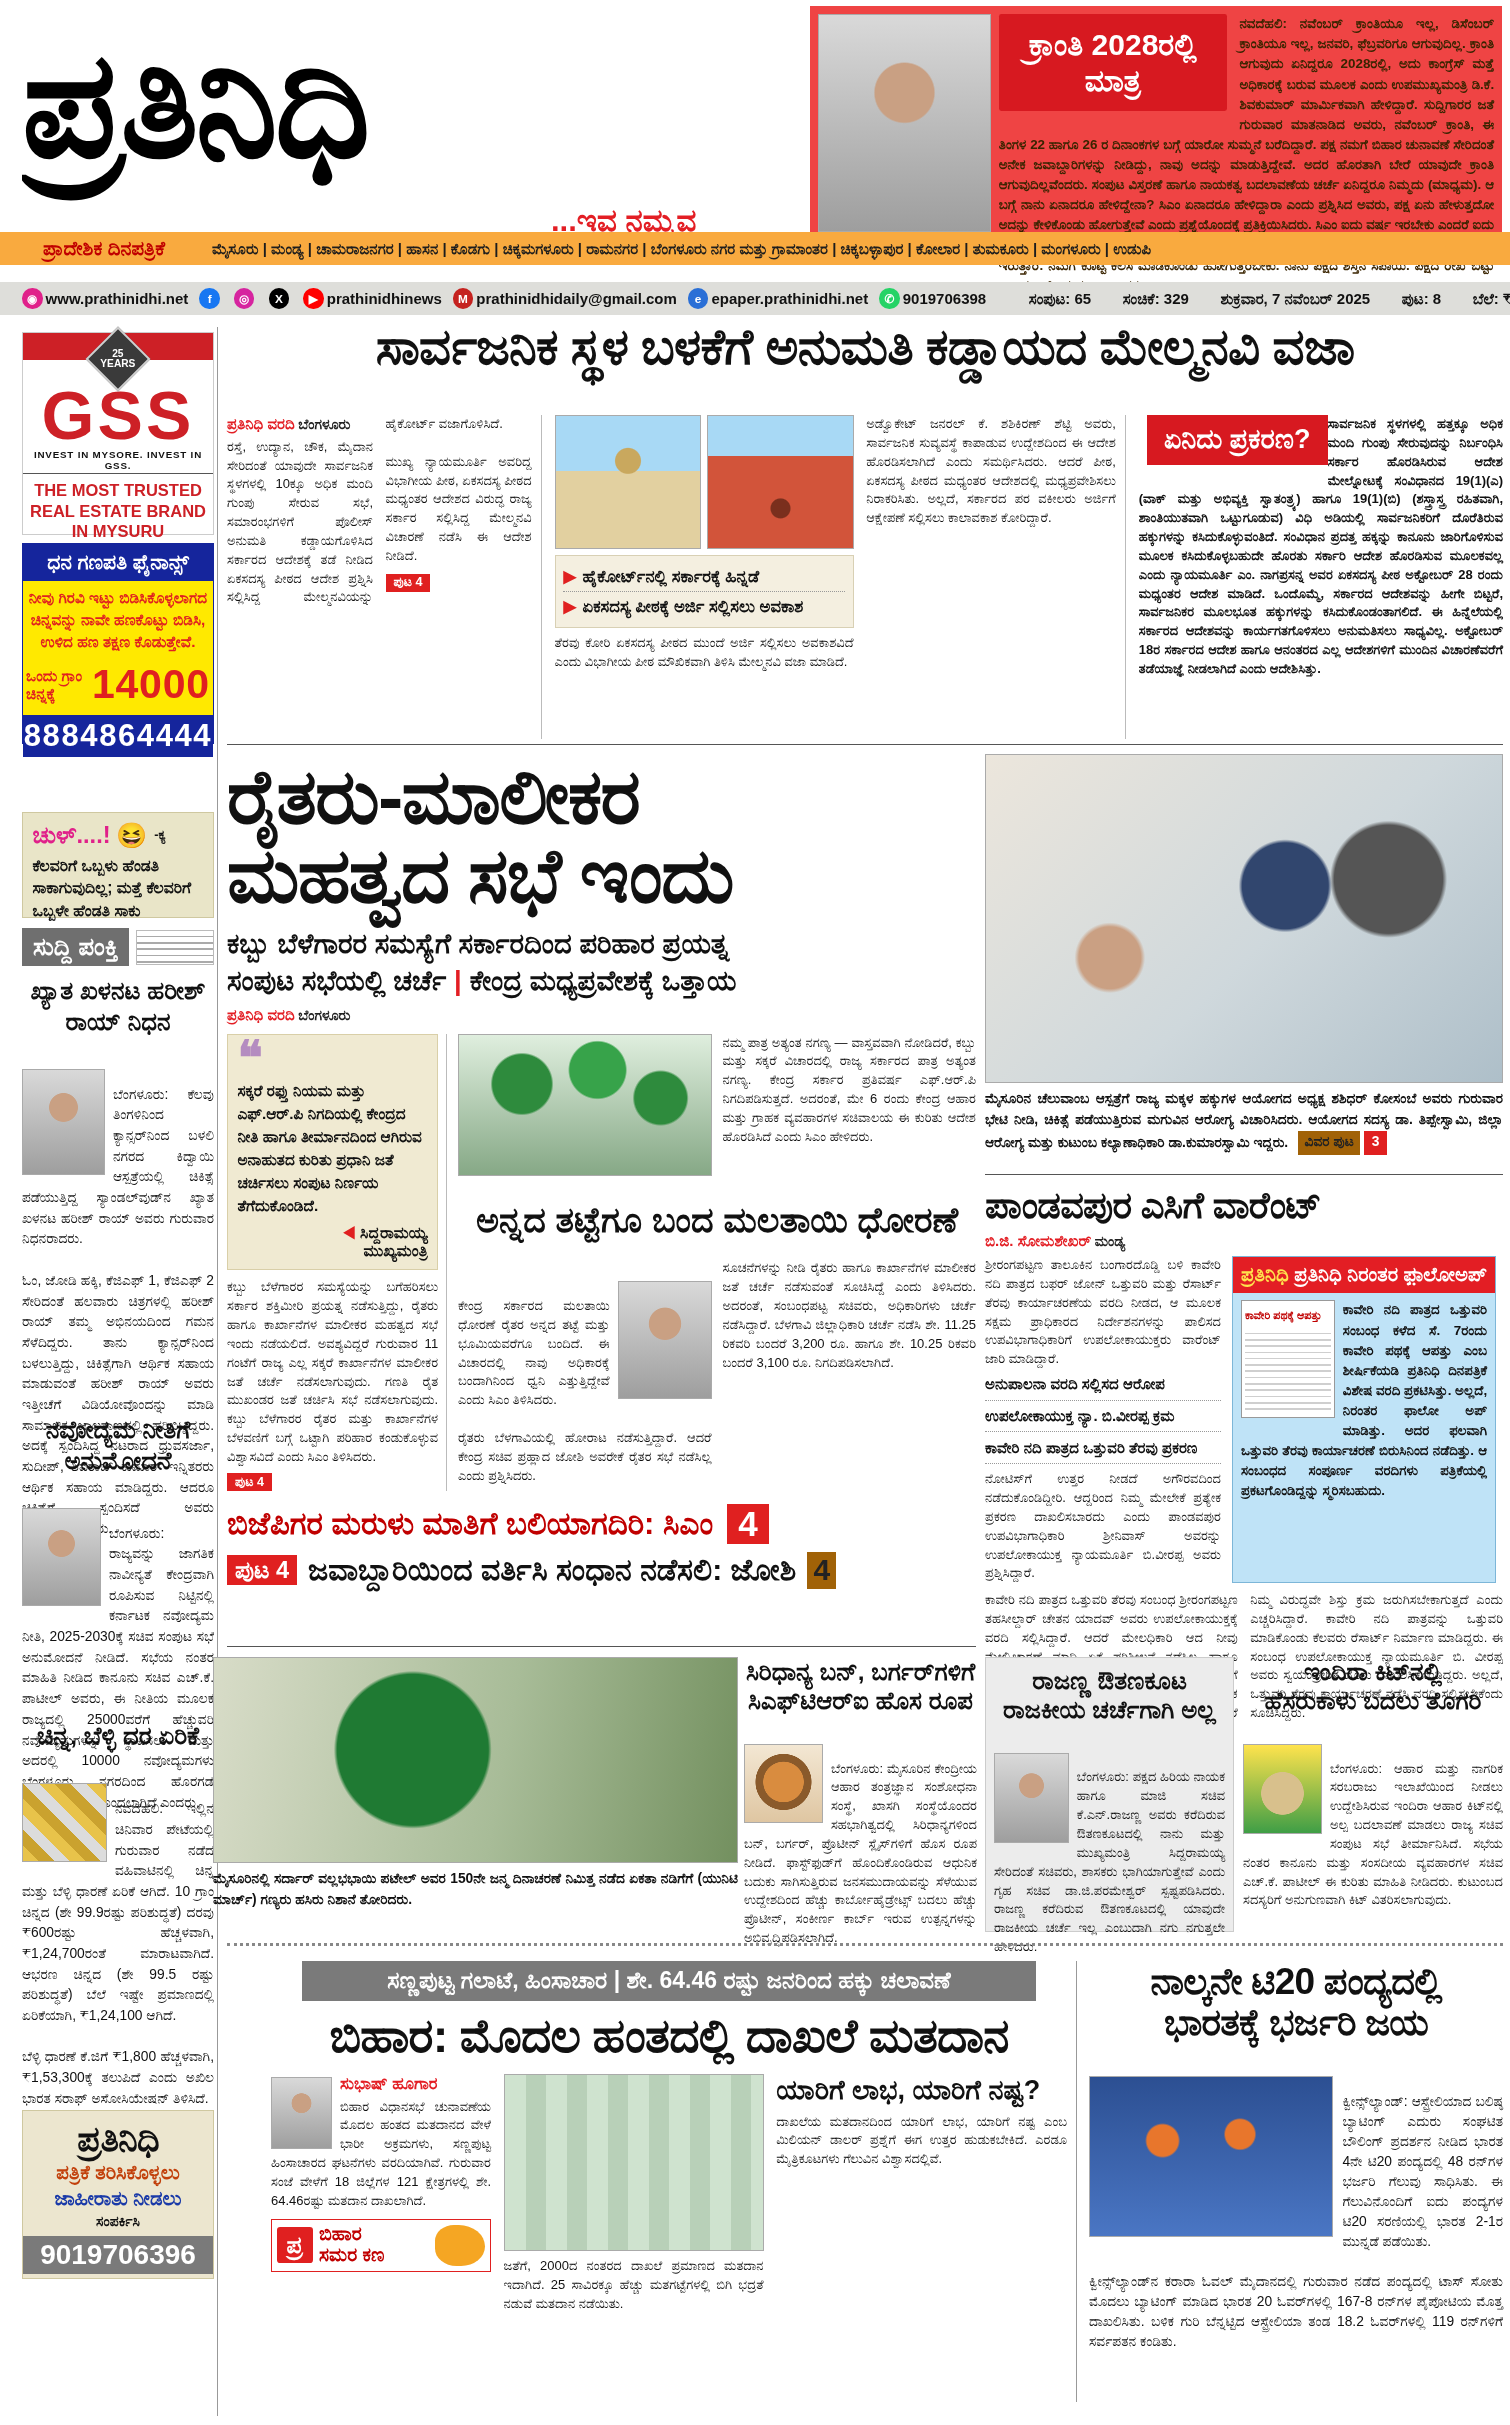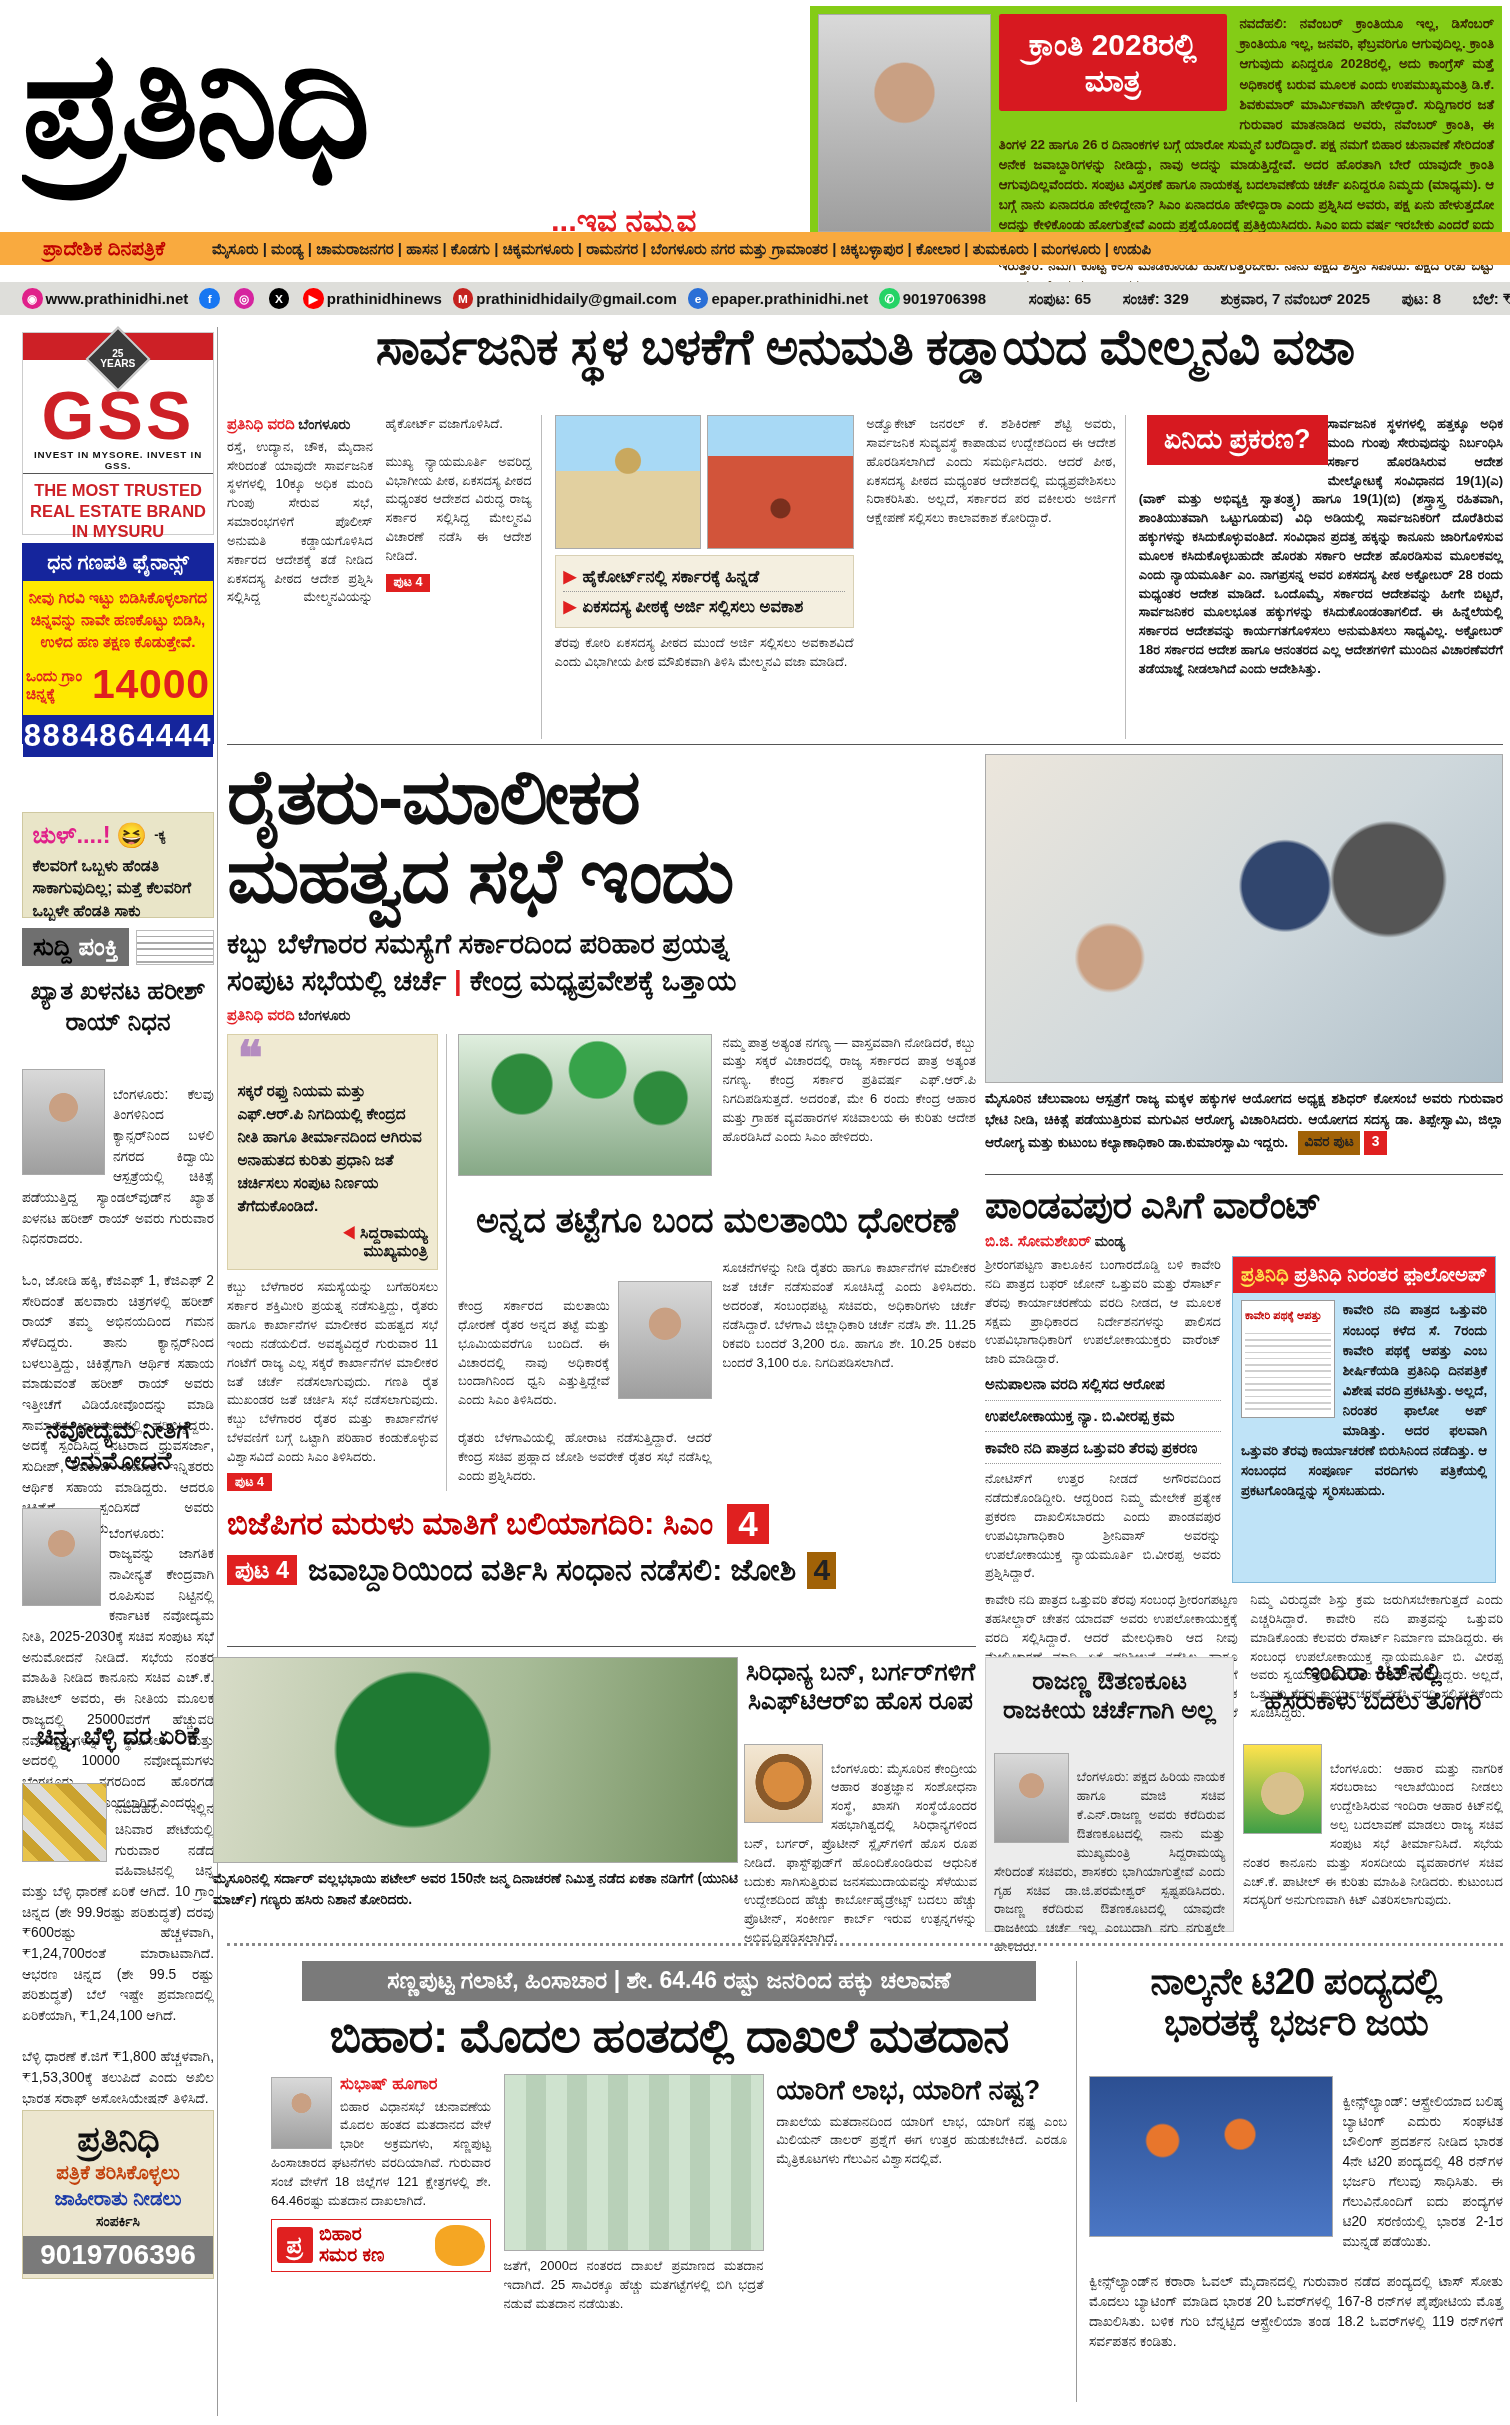--- a/index.html
+++ b/index.html
@@ -6,21 +6,21 @@
   html,body { background:#e9e9e9; }
   body { font-family: "Liberation Sans", sans-serif; color:#111; }
   #page { position:relative; width:1511px; height:2426px; background:#fff; margin:0 auto; overflow:hidden; }
 
   .abs { position:absolute; }
   .jtext { text-align:justify; white-space:pre-line; }
 
   
   .logo { font-weight:900; font-size:148px; line-height:1.35; letter-spacing:-3.1px; color:#000; }
   .tagline { color:#e31e24; font-weight:800; font-size:31px; }
-  .kranti { background:#84cc16; border-radius:0; display:flex; padding:7.9px; gap:7.9px; }
+  .kranti { background:#ef4444; border-radius:0; display:flex; padding:7.9px; gap:7.9px; }
   .kranti-photo { width:173px; border:0.8px solid #c98a2a; flex:none; }
   .kranti-right { flex:1; font-size:13.4px; font-weight:700; color:#3a2400; line-height:1.5; text-align:justify; }
   .kranti-red { float:left; background:#d71920; color:#fff; width:228px; padding:12.6px 6.3px; margin:0 12.6px 7.9px 0;
                 text-align:center; font-size:30px; line-height:1.2; font-weight:900; border-radius:2.4px; }
   .city-strip { background:#f9aa3f; display:flex; align-items:center; }
   .edition { color:#c00000; font-weight:900; font-size:19.7px; margin:0 47px 0 43px; white-space:nowrap; }
   .cities { font-weight:700; font-size:15px; color:#1d1d1d; }
   .info-bar { background:#dededa; display:flex; align-items:center; font-size:15px; font-weight:700; padding:0 22px; gap:11px; }
   .ic { display:inline-flex; width:20.5px; height:20.5px; border-radius:50%; color:#fff; align-items:center; justify-content:center;
         font-size:11.8px; font-weight:900; margin-right:3.1px; flex:none; }
@@ -128,21 +128,21 @@
   .fin-rate .lbl { color:#e02020; font-weight:900; font-size:15px; width:79px; line-height:1.2; }
   .fin-rate .val { color:#e02020; font-weight:900; font-size:41px; letter-spacing:0.8px; }
   .fin-phone { background:#15259c; color:#fff; font-weight:900; font-size:31px; text-align:center; padding:3.1px 0; letter-spacing:1.6px; }
   .joke { background:#e9e5c8; border:0.8px solid #cfc8a0; padding:7.9px 9.4px; }
   .joke-title { font-weight:900; font-size:23.6px; }
   .joke-title .c1{color:#e0218a}
   .joke-sig { font-weight:700; font-size:12.6px; text-align:center; }
   .joke-body { font-weight:800; font-size:15.7px; line-height:1.45; margin-top:4.7px; }
   .pankti { display:flex; align-items:center; gap:6.3px; }
   .pankti-box { background:#6f6f6f; font-weight:900; font-size:24.4px; padding:4.7px 11px; white-space:nowrap; }
-  .pankti-box .y { color:#000000; } .pankti-box .w { color:#fff; }
+  .pankti-box .y { color:#ffffff; } .pankti-box .w { color:#fff; }
   .pankti-lines { flex:1; height:35px; background:repeating-linear-gradient(#fff 0 4.7px, #aaa 4.7px 6.3px); border:0.8px solid #bbb; }
   .side-headline { font-weight:900; font-size:24.4px; text-align:center; line-height:1.25; }
   .side-body { font-size:13.8px; line-height:1.5; text-align:justify; margin-top:6.3px; }
   .subscribe { background:#ece6cf; border:0.8px solid #cfc8a0; text-align:center; padding-top:7.9px; overflow:hidden; }
   .sub-brand { font-weight:900; font-size:35px; letter-spacing:-0.8px; }
   .sub-red { color:#c2410c; font-weight:900; font-size:19.7px; line-height:1.3; }
   .sub-blue { color:#1a3aa8; font-weight:900; font-size:19.7px; line-height:1.3; }
   .sub-contact { font-weight:800; font-size:14px; margin-top:1.6px; }
   .sub-phone { background:#7a7a7a; color:#fff; font-weight:900; font-size:28px; padding:3.1px 0; margin-top:6.3px; }
 

